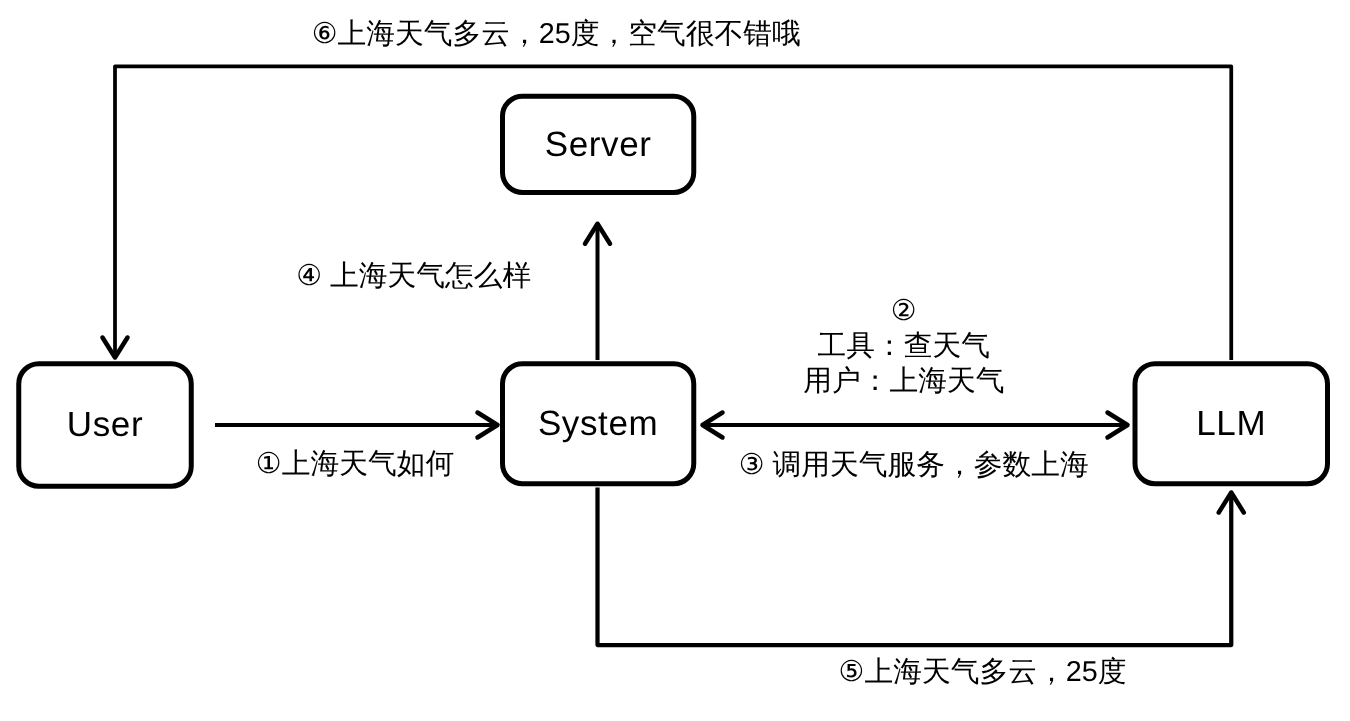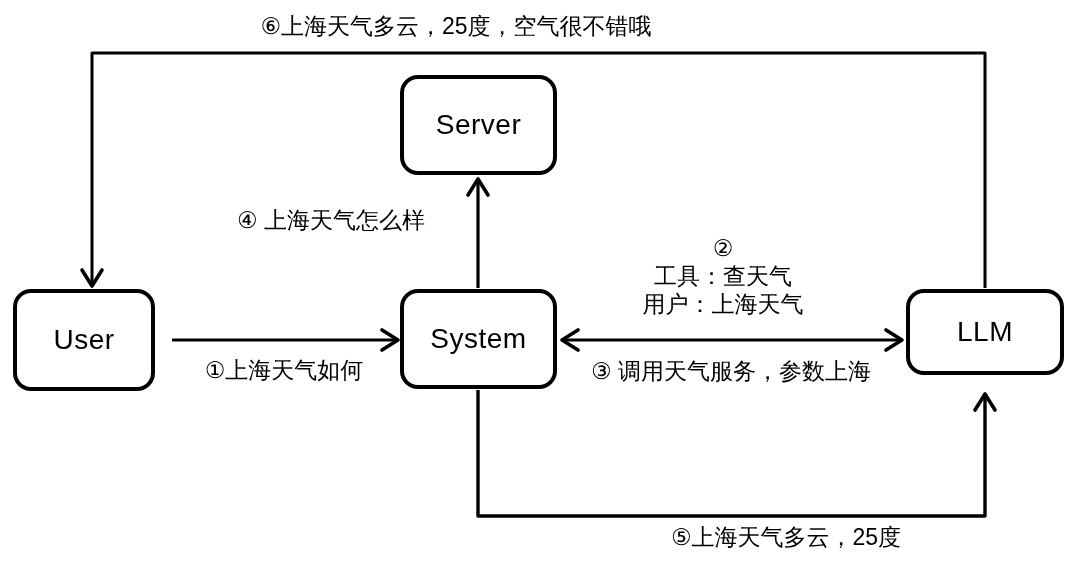--- a/index.html
+++ b/index.html
@@ -16,36 +16,36 @@
     position:absolute;
     box-sizing:border-box;
     border:4px solid #000;
     border-radius:18px;
     background:#ffffff;
     display:flex;align-items:center;justify-content:center;
     font-size:28px;
     letter-spacing:0.5px;
   }
   .node-user  {left:13px;  top:289px; width:142px; height:102px;}
-  .node-server{left:400px; top:75px;  width:157px; height:100px;}
+  .node-server{left:400px; top:75px;  width:157px; height:81px;}
   .node-system{left:400px; top:289px; width:157px; height:100px;}
-  .node-llm   {left:906px; top:289px; width:158px; height:86px;}
+  .node-llm   {left:906px; top:289px; width:158px; height:100px;}
   .lbl{
     position:absolute;
     transform:translate(-50%,-50%);
     font-size:23px;
     white-space:nowrap;
     line-height:28px;
   }
   .lbl-1{left:268px; top:370px;margin-left:16px;}
   .lbl-2{left:723px; top:276px; text-align:center;}
   .lbl-3{left:731px; top:371px;}
   .lbl-4{left:331px; top:220px;}
   .lbl-5{left:770px; top:537px;margin-left:16px;}
-  .lbl-6{left:456px; top:26px;}
+  .lbl-6{left:445px; top:26px;}
 </style>
 </head>
 <body>
 
 <div class="stage">
 
   <svg class="wires" viewBox="0 0 1080 577" xmlns="http://www.w3.org/2000/svg">
     <defs>
       <marker id="arrowV" markerUnits="userSpaceOnUse" markerWidth="24" markerHeight="28" refX="20" refY="14" orient="auto-start-reverse">
         <path d="M4,4 L20,14 L4,24" fill="none" stroke="#000" stroke-width="3.6" stroke-linecap="round" stroke-linejoin="round"></path>

